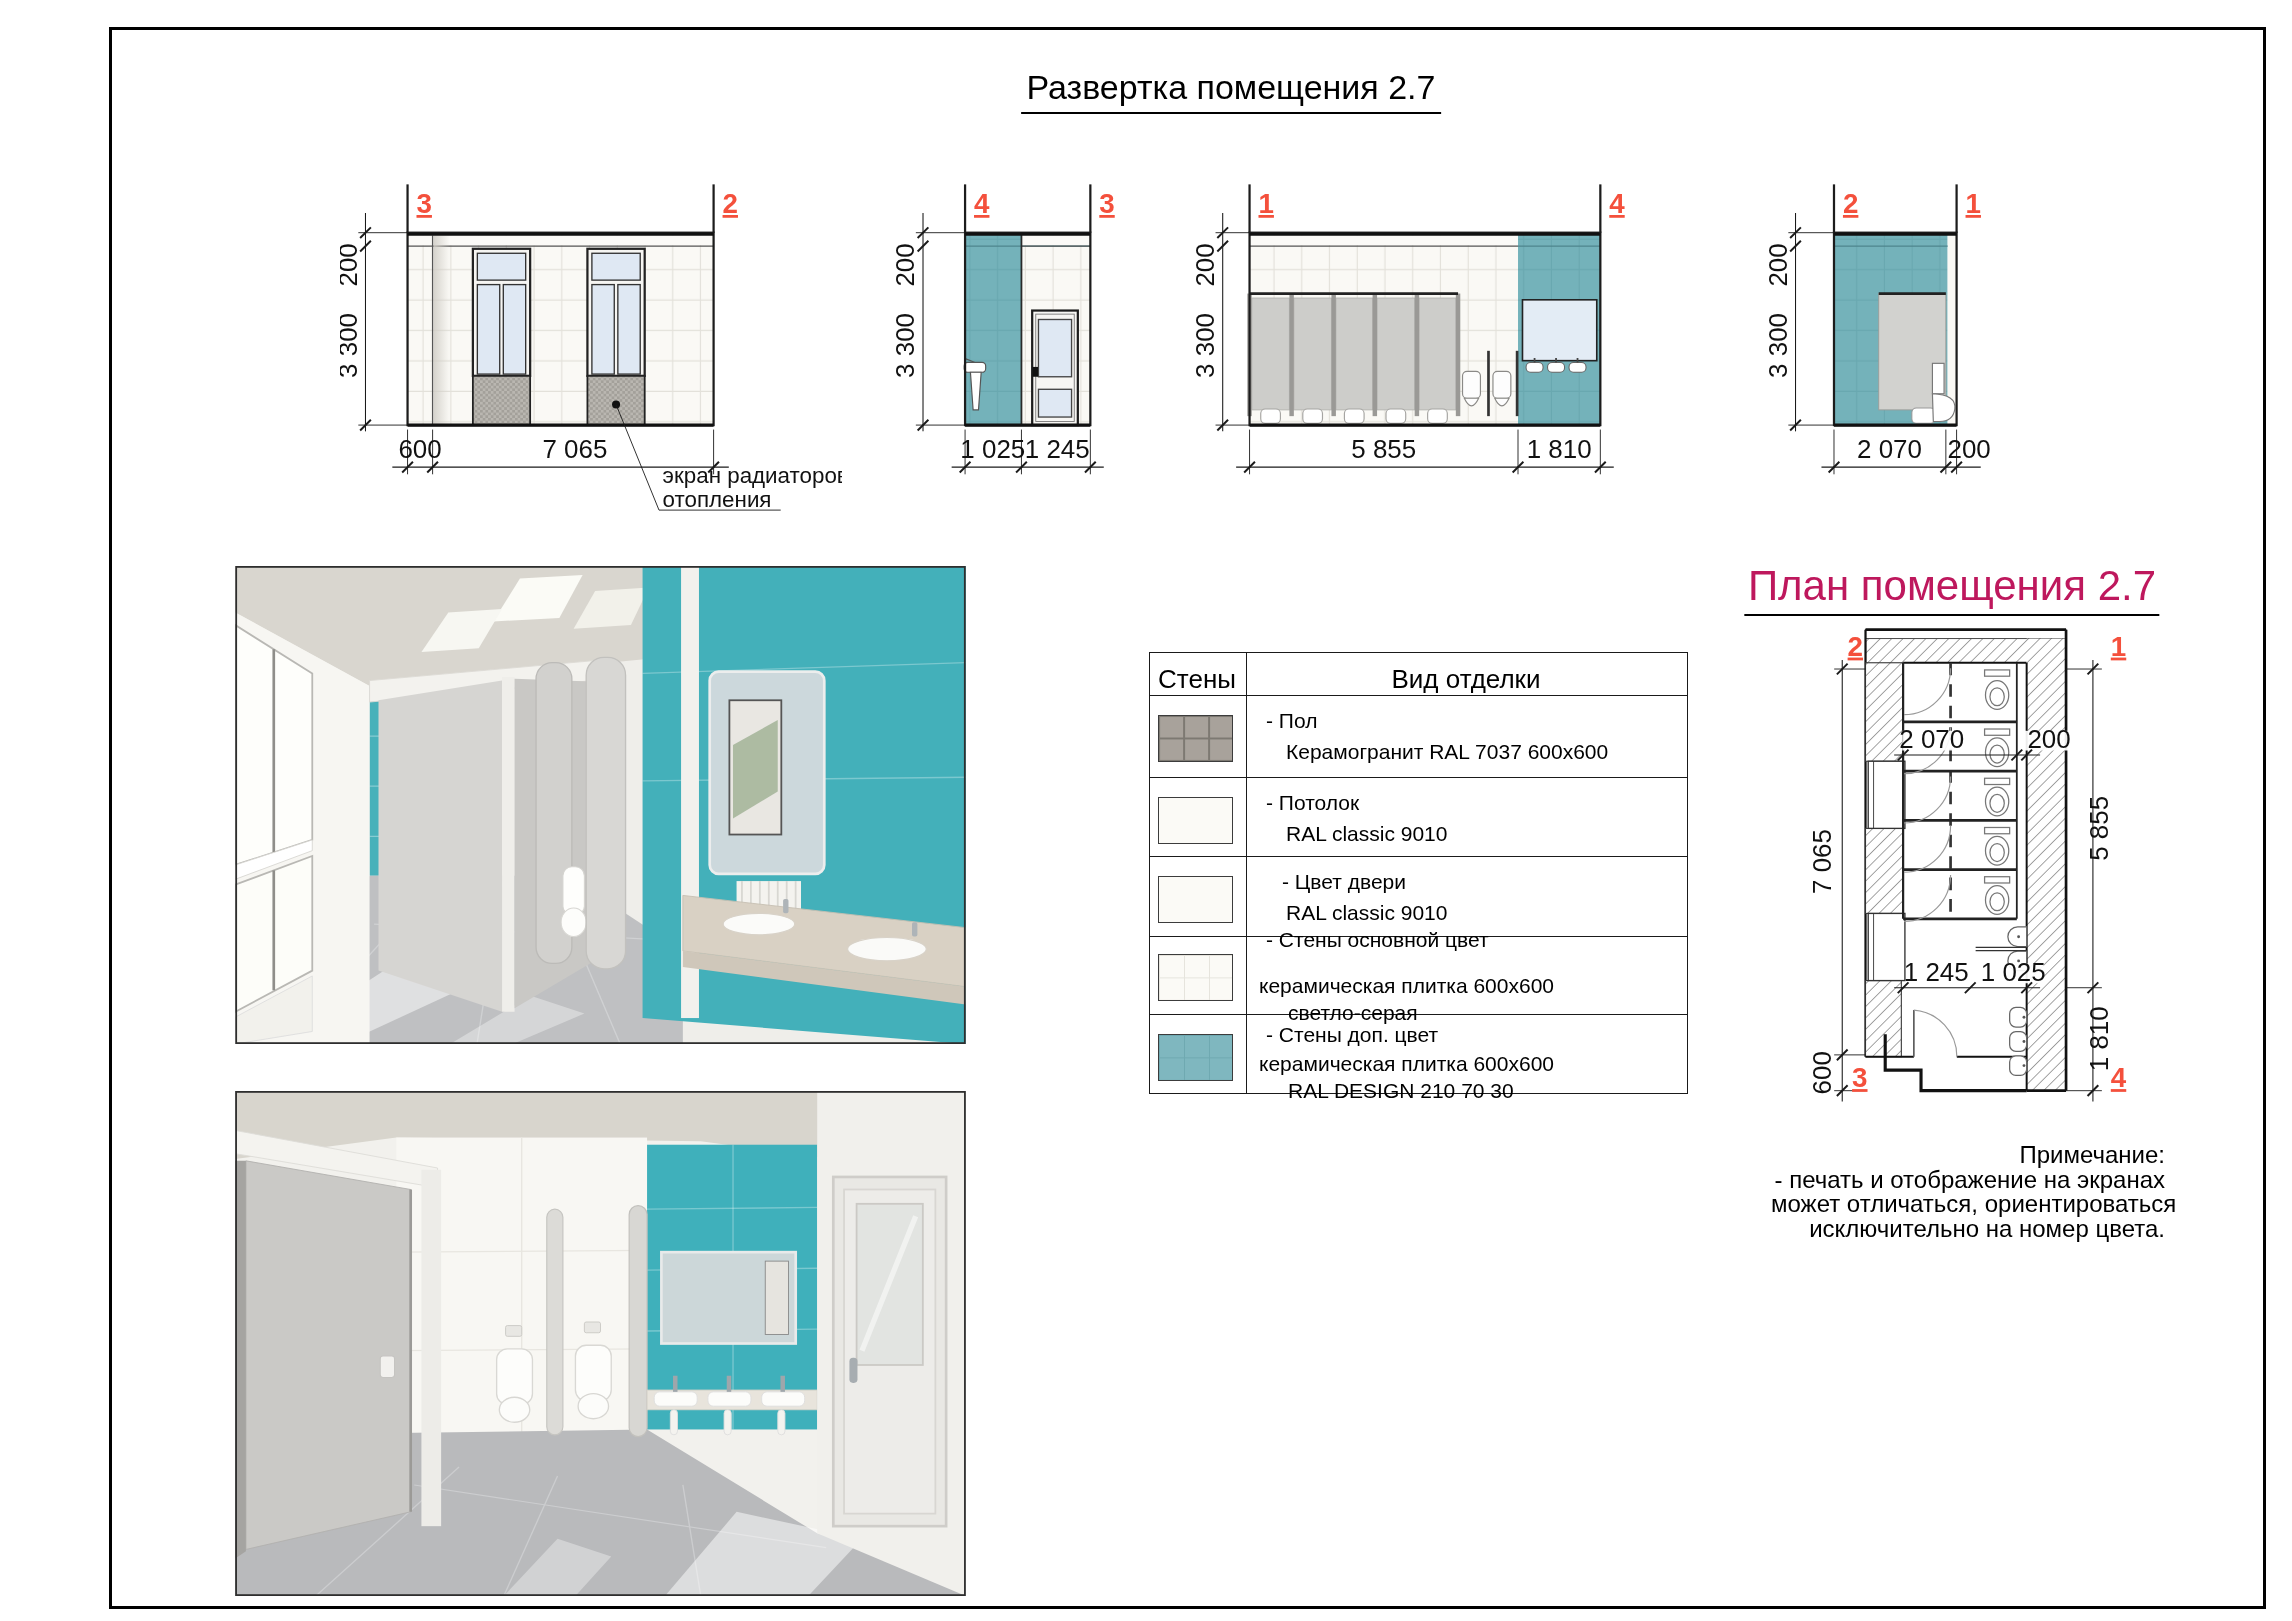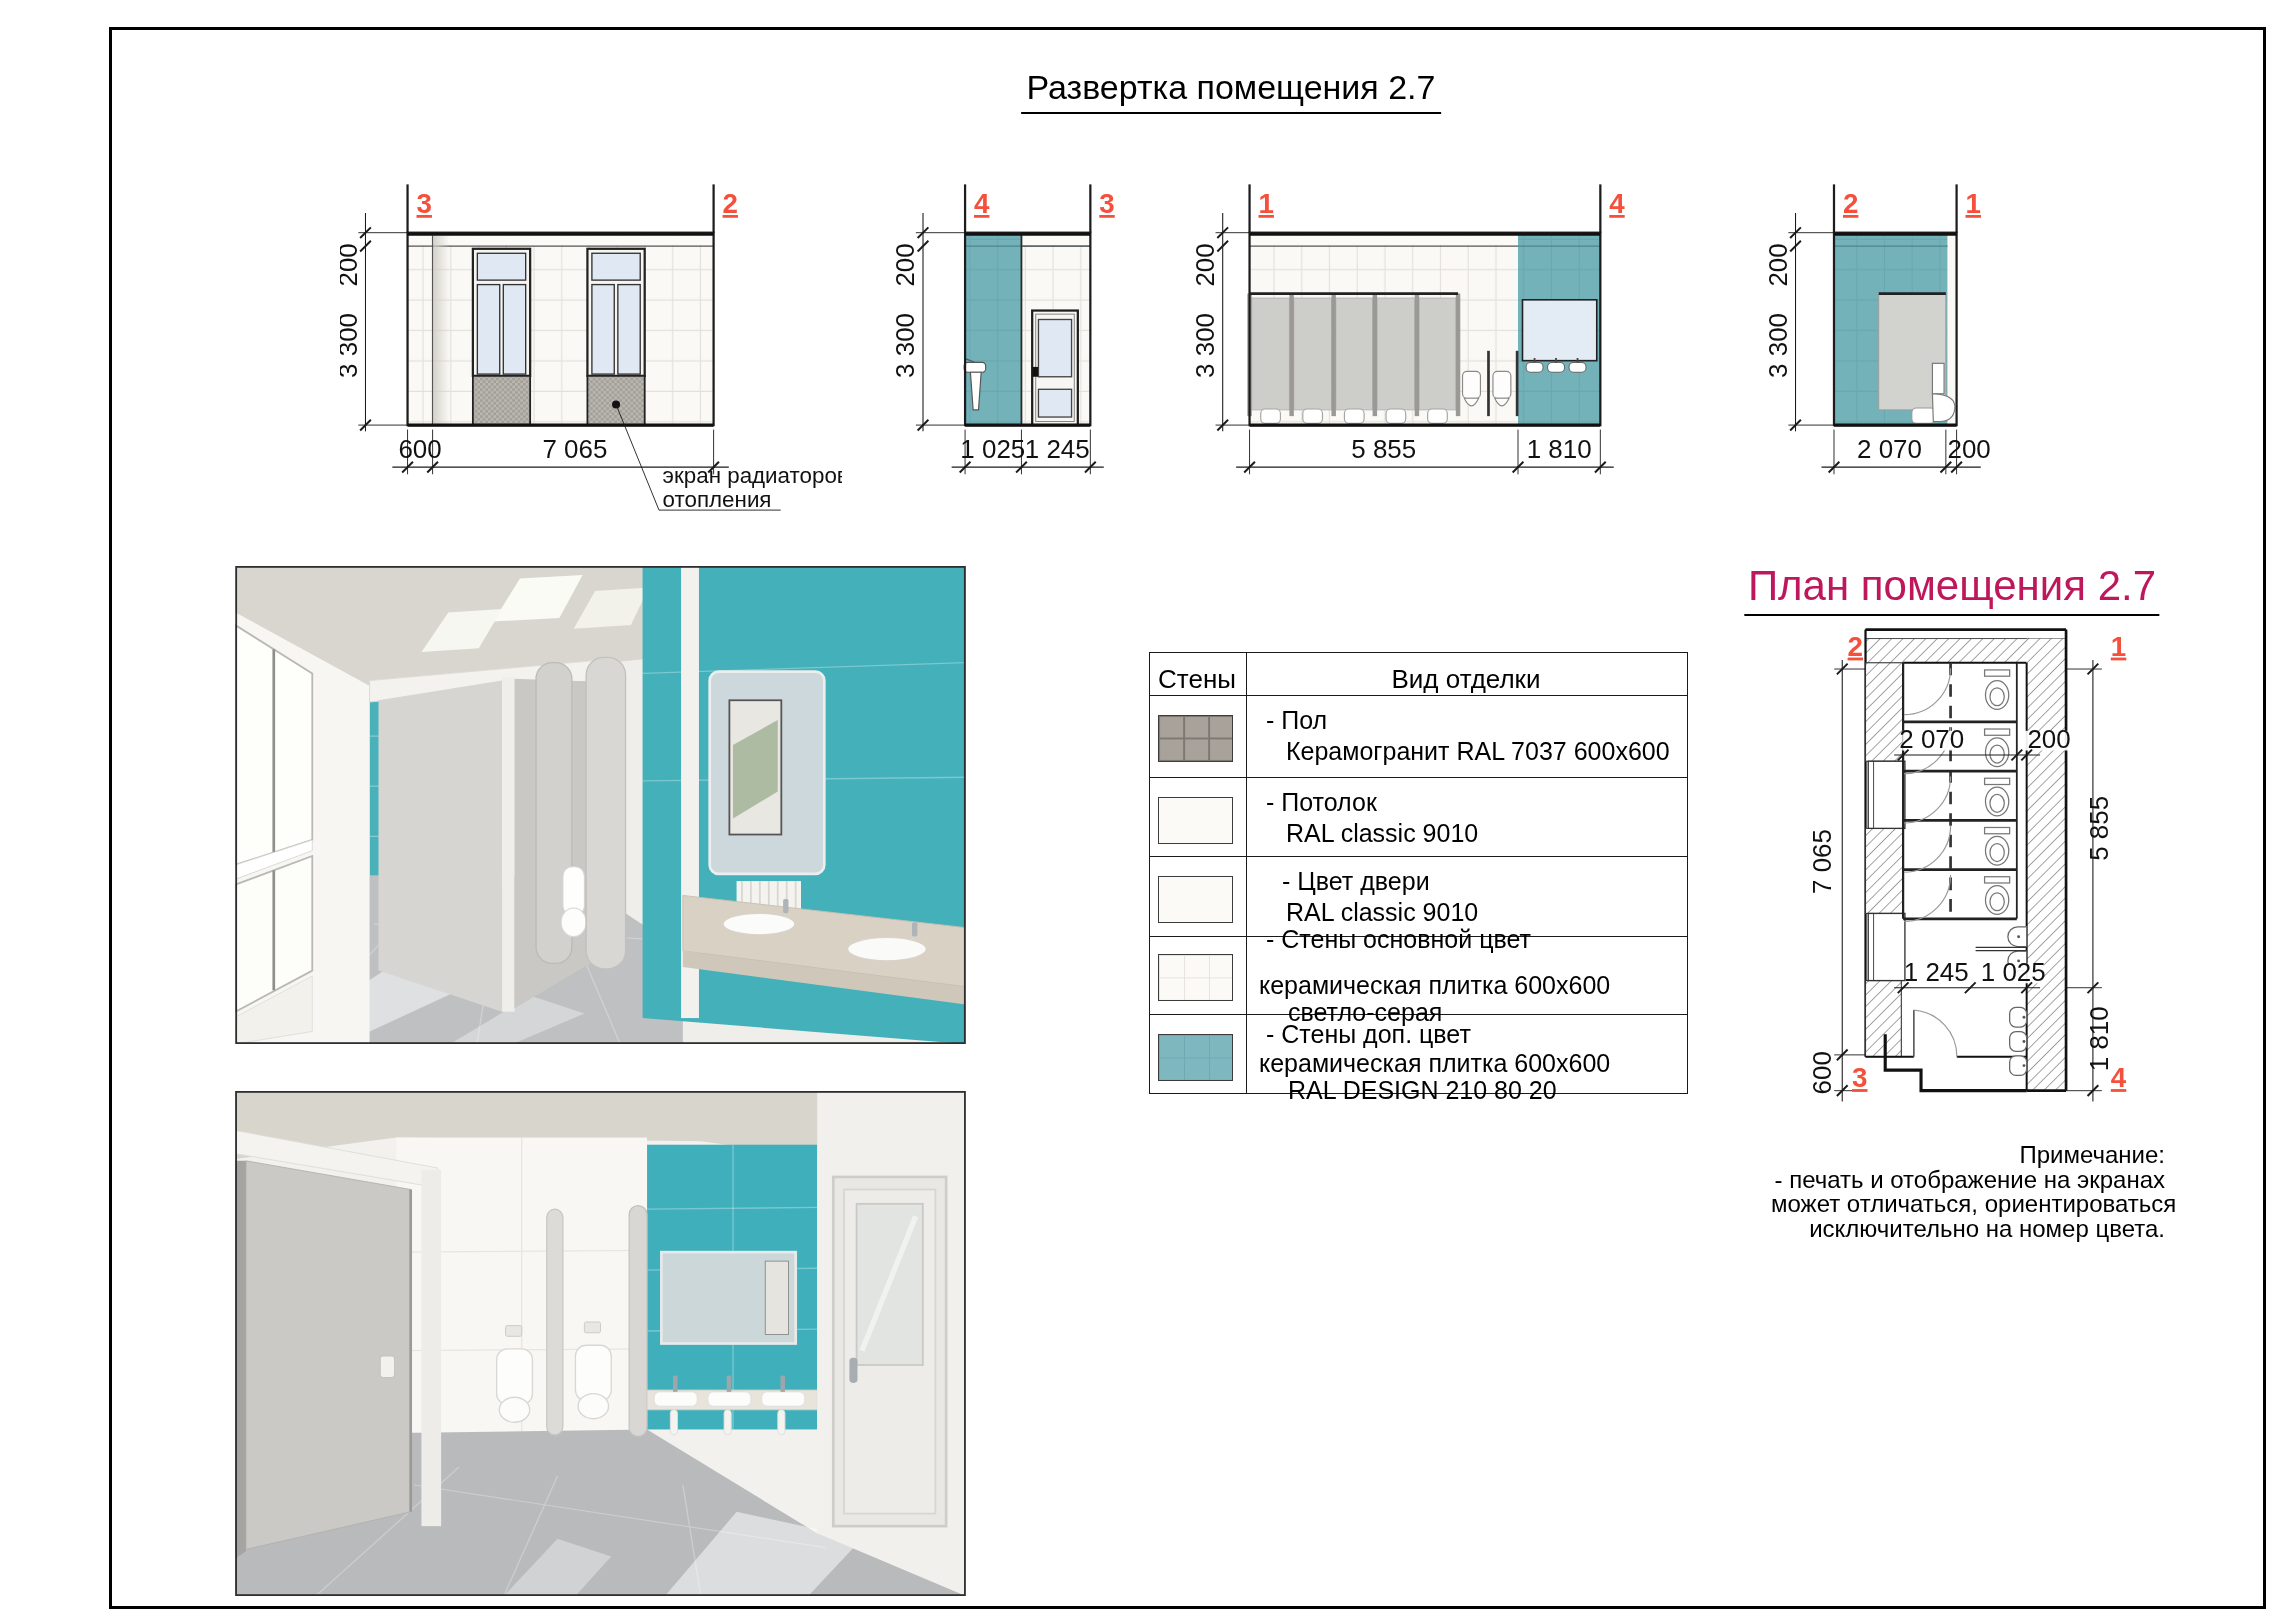--- a/index.html
+++ b/index.html
@@ -16,21 +16,21 @@
   .marker{font-family:"Liberation Sans",sans-serif;font-size:31px;font-weight:bold;fill:#f4503c;text-decoration:underline;}
   .callout{font-family:"Liberation Sans",sans-serif;font-size:25px;fill:#111;}
   .dln{stroke:#1a1a1a;stroke-width:1.2;}
   .ext{stroke:#1a1a1a;stroke-width:1;}
   .tick{stroke:#1a1a1a;stroke-width:2.2;}
   .wl{stroke:#1c1c1c;stroke-width:2.5;fill:none;}
   
   #ftable{left:1149px;top:652px;width:537px;height:440px;border:1.8px solid #1a1a1a;}
   #ftable .hline{position:absolute;left:0;width:100%;height:0;border-top:1.8px solid #1a1a1a;}
   #ftable .vline{position:absolute;top:0;height:100%;width:0;border-left:1.8px solid #1a1a1a;}
-  #ftable .cell-text{position:absolute;font-size:25px;color:#000;white-space:nowrap;line-height:27px;}
+  #ftable .cell-text{position:absolute;font-size:21px;color:#000;white-space:nowrap;line-height:27px;}
   .swatch{position:absolute;left:8px;width:75px;height:47px;border:1.8px solid #3c3c3c;box-sizing:border-box;}
   .sw-floor{background-color:#a8a29b;
     background-image:linear-gradient(#7d7972 1.8px,transparent 1.8px),linear-gradient(90deg,#7d7972 1.8px,transparent 1.8px);
     background-size:25px 22.4px;background-position:-0.9px -0.9px;}
   .sw-plain{background:#fbfaf6;}
   .sw-tile-light{background-color:#fbfaf6;
     background-image:linear-gradient(#e6e4dd 0.9px,transparent 0.9px),linear-gradient(90deg,#e6e4dd 0.9px,transparent 0.9px);
     background-size:25px 22.4px;}
   .sw-tile-teal{background-color:#7fb7bf;
     background-image:linear-gradient(#6fa9b1 0.9px,transparent 0.9px),linear-gradient(90deg,#6fa9b1 0.9px,transparent 0.9px);
@@ -463,21 +463,21 @@
   <div class="cell-text" style="left:136px;top:246px">RAL classic 9010</div>
 
   <div class="swatch sw-tile-light" style="top:301px"></div>
   <div class="cell-text" style="left:116px;top:273px">- Стены основной цвет</div>
   <div class="cell-text" style="left:109px;top:319px">керамическая плитка 600x600</div>
   <div class="cell-text" style="left:138px;top:346px">светло-серая</div>
 
   <div class="swatch sw-tile-teal" style="top:381px"></div>
   <div class="cell-text" style="left:116px;top:368px">- Стены доп. цвет</div>
   <div class="cell-text" style="left:109px;top:397px">керамическая плитка 600x600</div>
-  <div class="cell-text" style="left:138px;top:424px">RAL DESIGN 210 80 20</div>
+  <div class="cell-text" style="left:138px;top:424px">RAL DESIGN 210 70 30</div>
 </div>
 
 <div id="plan-title" class="abs">План помещения 2.7</div>
 
 <svg class="abs" style="left:1809px;top:618px" width="421" height="564" viewBox="0 0 470 630">
   <g>
 
     <rect x="63" y="23" width="224" height="27" fill="url(#hatchP)"></rect>
     <rect x="63" y="13" width="224" height="10" fill="#ffffff" stroke="#333" stroke-width="1"></rect>
     <line x1="63" y1="13" x2="287" y2="13" stroke="#111" stroke-width="3"></line>

